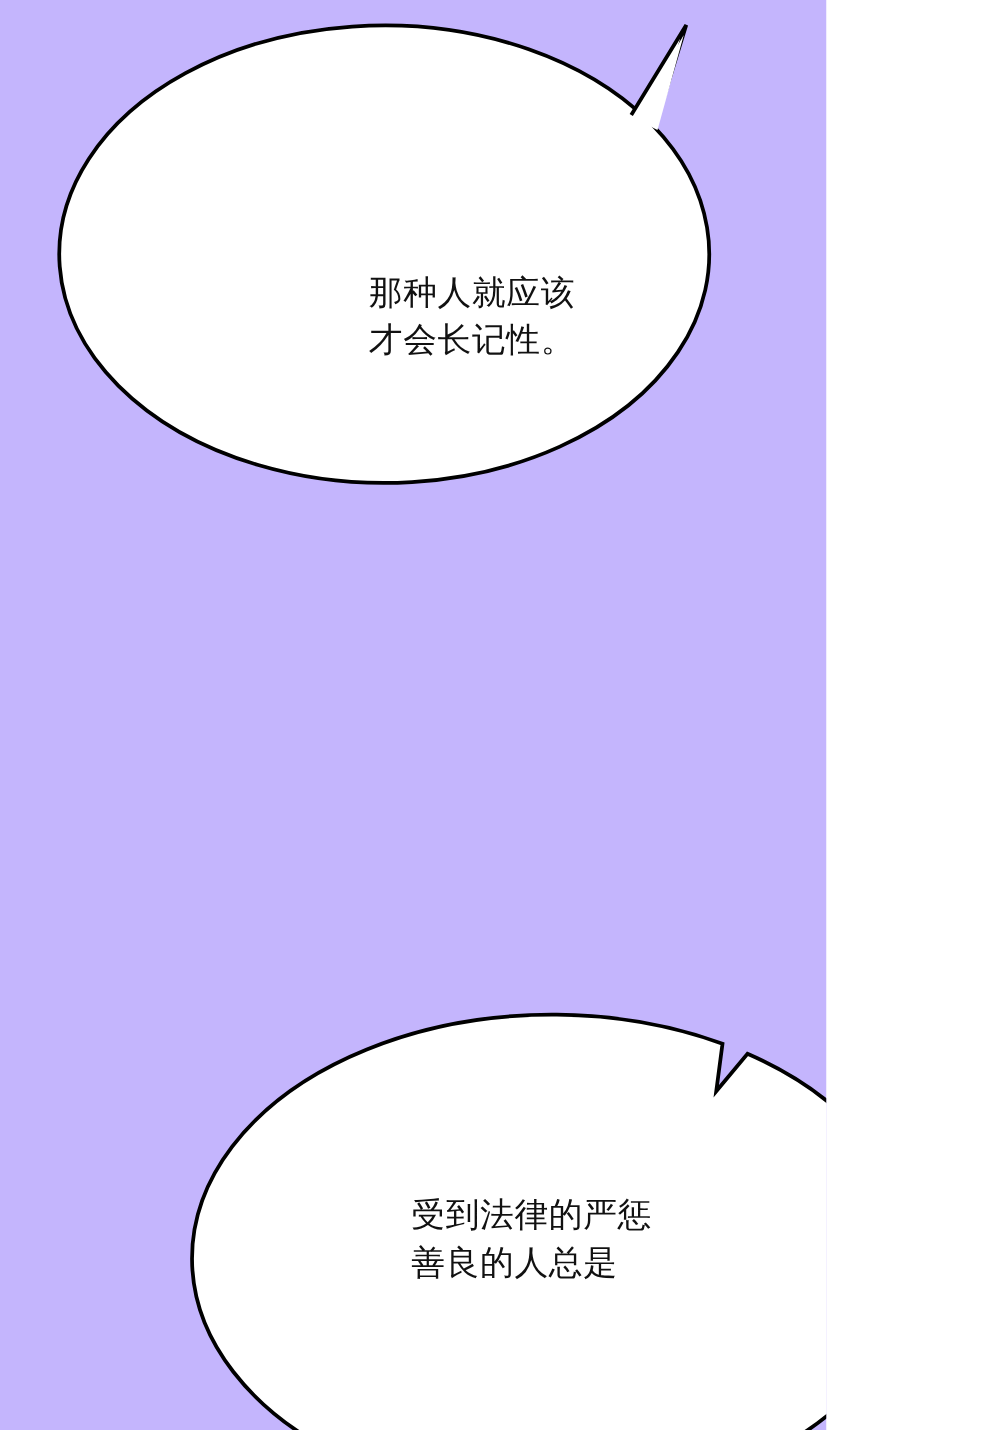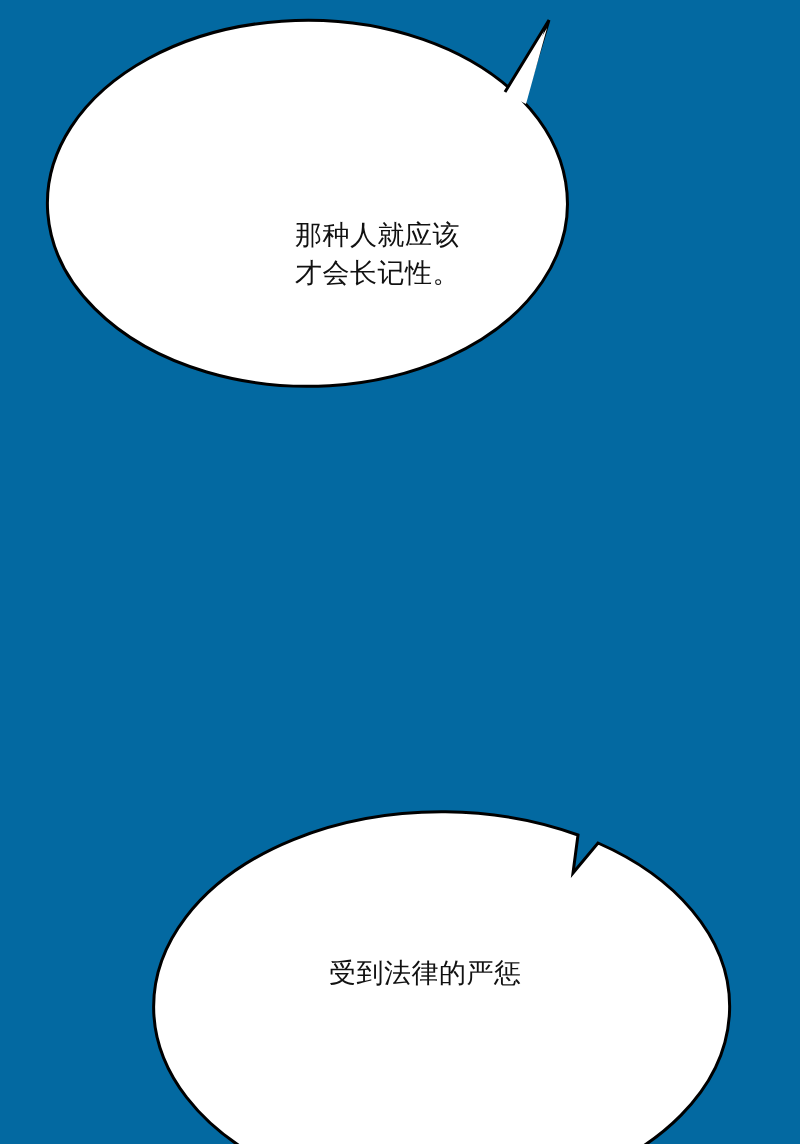--- a/index.html
+++ b/index.html
@@ -2,23 +2,23 @@
 <html><head>
   <meta charset="utf-8">
   <style>
     html, body {
       margin: 0;
       padding: 0;
       background: #ffffff;
     }
     .canvas {
       position: relative;
-      width: 800px;
+      width: 661px;
       height: 1144px;
-      background: #0369a1;
+      background: #c4b5fd;
       overflow: hidden;
     }
     svg.bubbles {
       position: absolute;
       left: 0;
       top: 0;
       width: 800px;
       height: 1144px;
     }
     .bubble-text {
@@ -65,14 +65,15 @@
     </g>
   </svg>
 
   <div class="bubble-text" id="text-1">
     <span class="line">那种人就应该</span>
     <span class="line">才会长记性。</span>
   </div>
 
   <div class="bubble-text" id="text-2">
     <span class="line">受到法律的严惩</span>
+    <span class="line">善良的人总是</span>
   </div>
 </div>
 
 </body></html>

